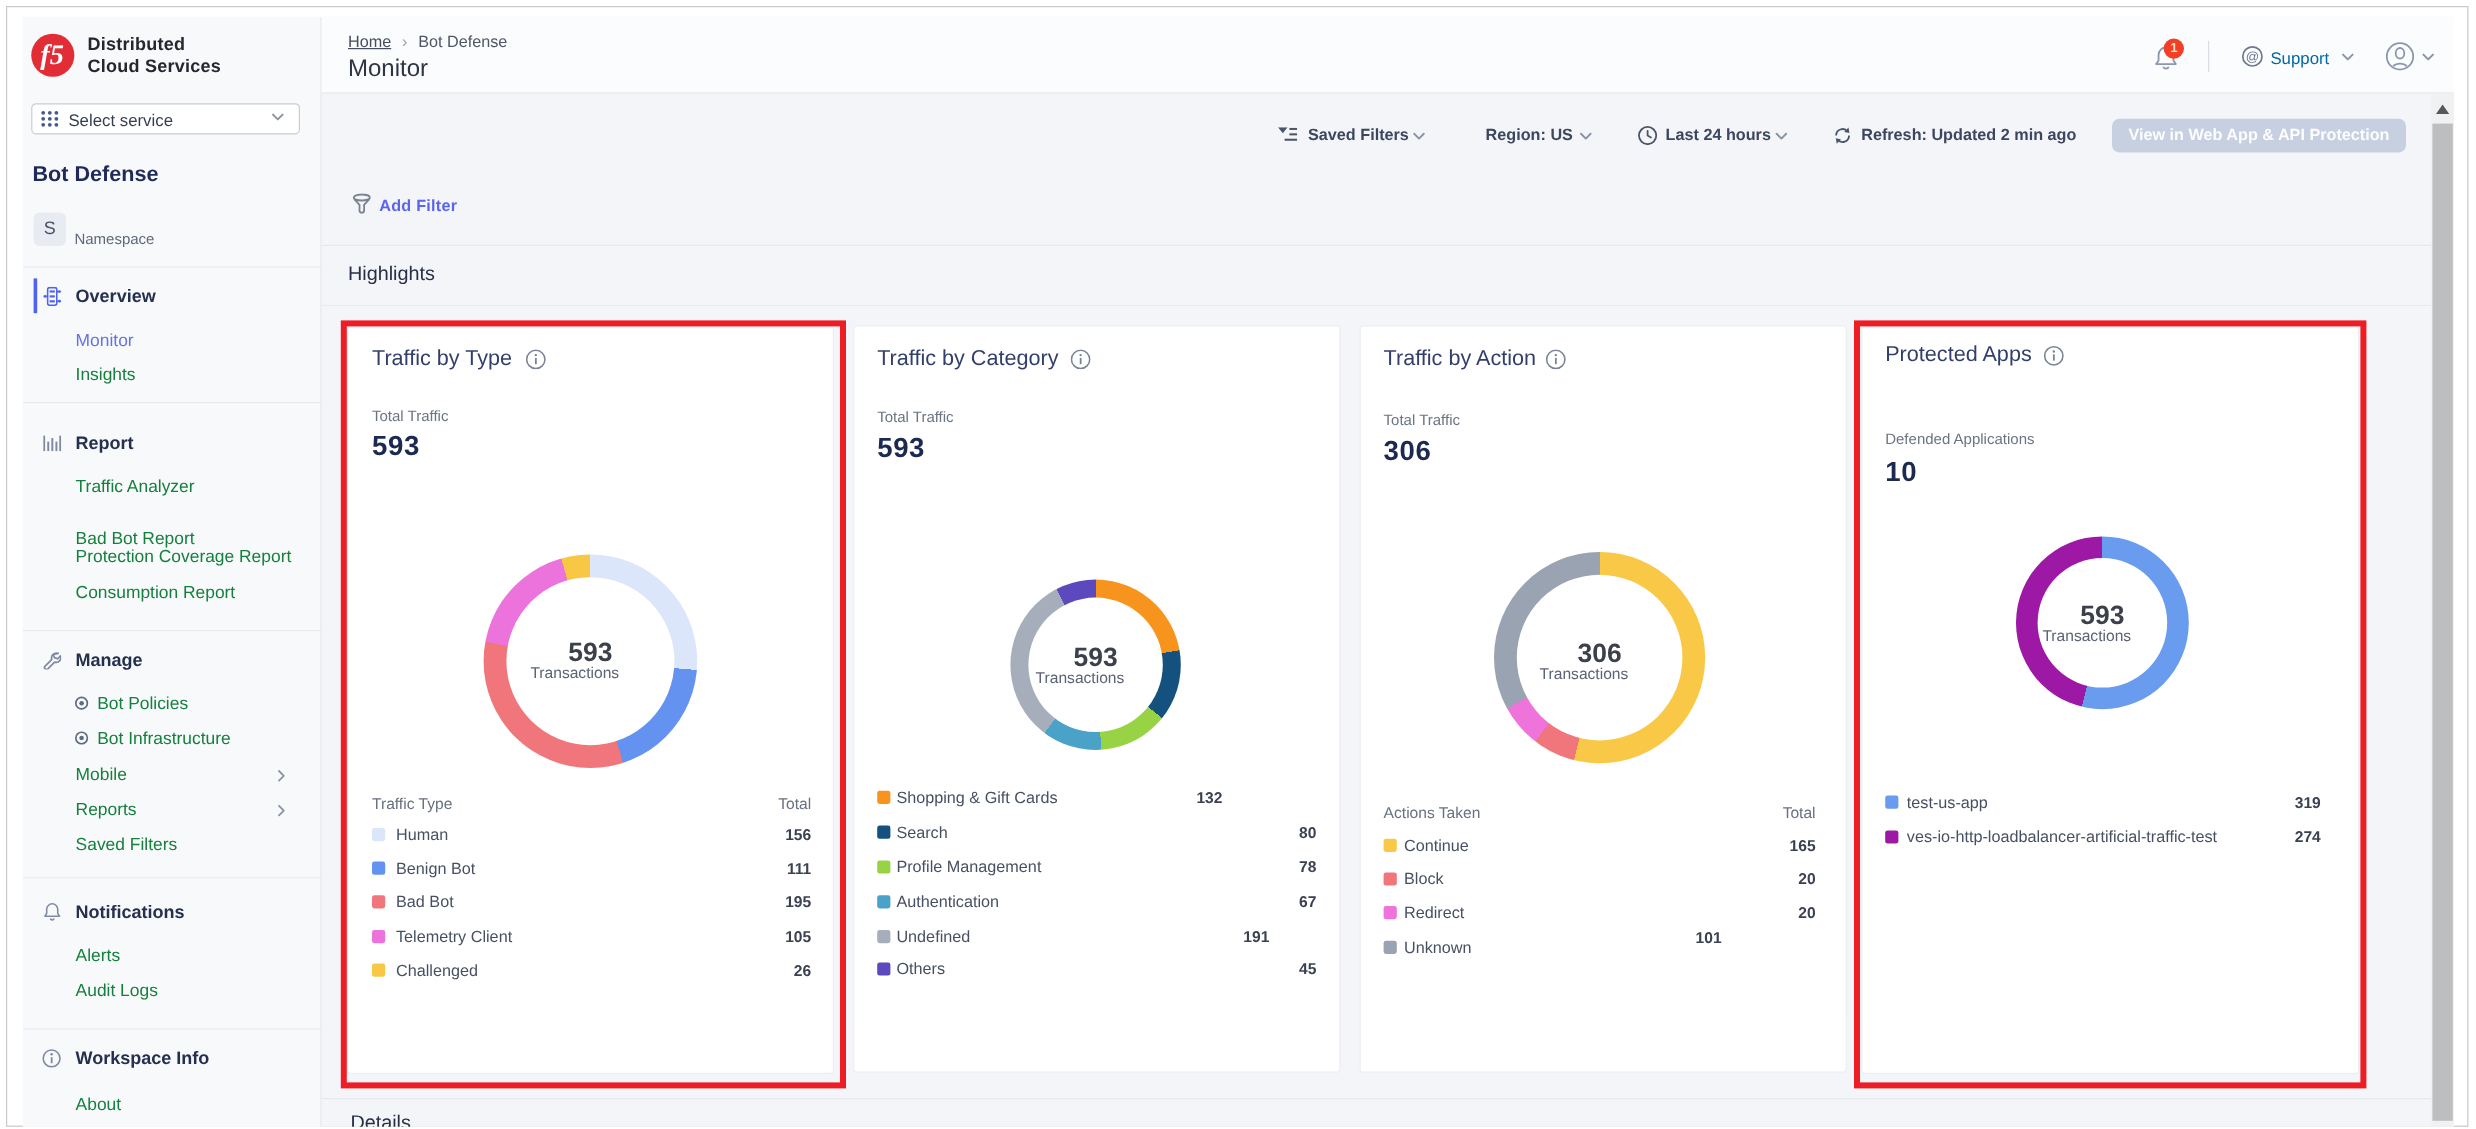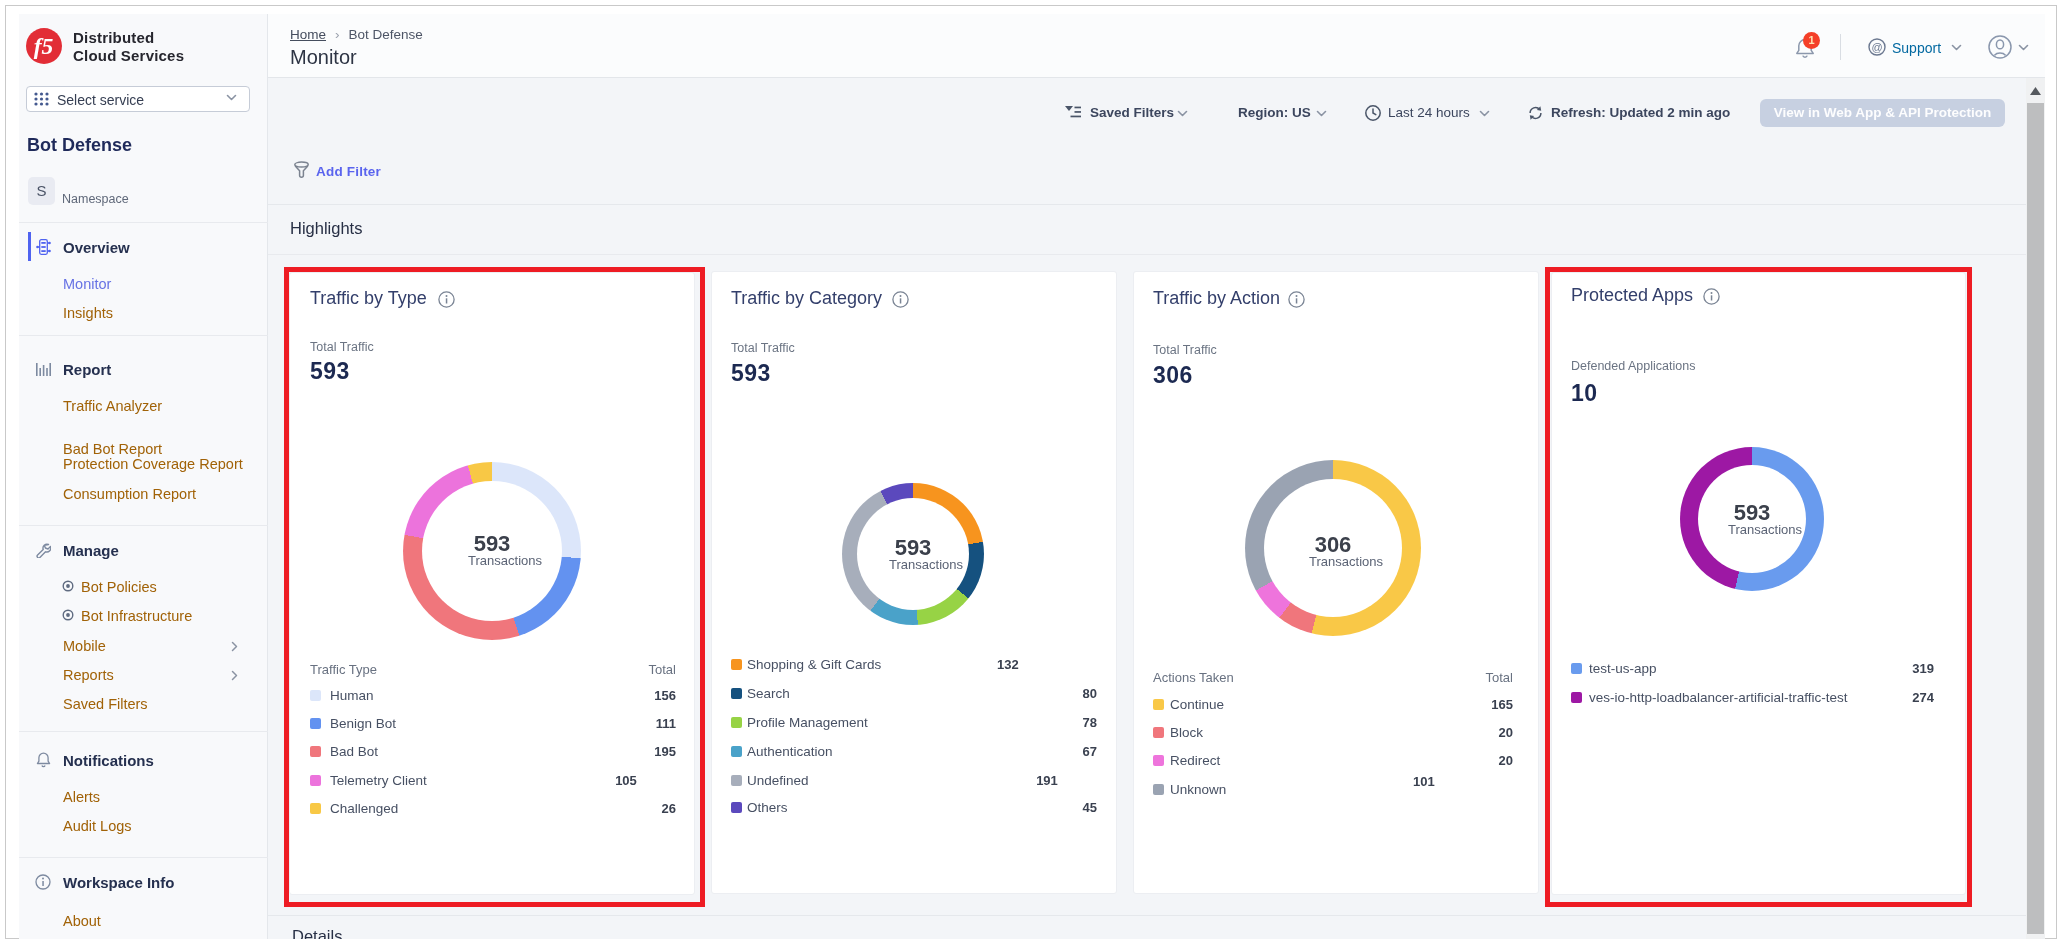--- a/index.html
+++ b/index.html
@@ -5,37 +5,37 @@
   * { margin:0; padding:0; box-sizing:border-box; }
   html,body { width:2063px; height:941px; background:#fff; font-family:"Liberation Sans",sans-serif; }
   body { position:relative; overflow:hidden; }
   .abs { position:absolute; }
   #frame { left:5px; top:5px; width:2052px; height:934px; border:1px solid #c9c9c9; }
   #app { left:19px; top:14px; width:2026px; height:925px; background:#f3f5f8; overflow:hidden; }
   
   #sidebar { left:0; top:0; width:249px; height:925px; background:#f8f9fb; border-right:1px solid #e4e7eb; }
   .sdiv { left:0; width:249px; height:1px; background:#e8eaee; }
   .navhead { font-size:15px; font-weight:bold; color:#25304f; }
-  .navitem { font-size:14.5px; color:#a16207; }
+  .navitem { font-size:14.5px; color:#15803d; }
   
   #topbar { left:249px; top:0; width:1777px; height:64px; background:#fbfcfd; border-bottom:1px solid #e3e6ea; }
   
   .card { background:#fff; border:1px solid #eceef2; border-radius:3px; }
   .redbox { border:5px solid #ee1c24; }
   .ctitle { font-size:18px; color:#333f6b; }
   .clabel { font-size:12.5px; color:#6b7483; }
   .cnum  { font-size:23px; font-weight:bold; color:#1c2951; letter-spacing:0.5px;}
   .lghead { font-size:13px; color:#687181; }
   .lgtext { font-size:13.5px; color:#475063; }
   .lgval  { font-size:13px; font-weight:bold; color:#3a4150; }
   .sq { width:11px; height:11px; border-radius:2px; }
   .donut { border-radius:50%; }
   .dcenter { border-radius:50%; background:#fff; }
   .dnum { font-size:22px; font-weight:bold; color:#3b404b; text-align:center; }
-  .dsub { font-size:13px; color:#5b6375; text-align:right; }
+  .dsub { font-size:13px; color:#5b6375; text-align:left; }
 </style>
 </head>
 <body>
 <div id="frame" class="abs"></div>
 <div id="app" class="abs">
   <div id="sidebar" class="abs"></div>
   <div id="topbar" class="abs"></div>
 
   <svg class="abs" style="left:6px;top:13px" width="38" height="38" viewBox="0 0 37 37">
     <circle cx="18.5" cy="18.5" r="17.5" fill="#e22d36"></circle>
@@ -173,21 +173,21 @@
       <polyline points="1.5,1.5 5.5,5.5 9.5,1.5" fill="none" stroke="#8a93a3" stroke-width="1.6" stroke-linecap="round" stroke-linejoin="round"></polyline>
     </svg>
   <div class="abs" style="left:1219px;top:91px;font-size:13.5px;font-weight:bold;color:#3c465e">Region: US</div>
   <svg class="abs" style="left:1297px;top:96px" width="11" height="8" viewBox="0 0 11 8">
       <polyline points="1.5,1.5 5.5,5.5 9.5,1.5" fill="none" stroke="#8a93a3" stroke-width="1.6" stroke-linecap="round" stroke-linejoin="round"></polyline>
     </svg>
   <svg class="abs" style="left:1346px;top:91px" width="16" height="16" viewBox="0 0 16 16">
     <circle cx="8" cy="8" r="7.2" fill="none" stroke="#4a5568" stroke-width="1.5"></circle>
     <polyline points="8,4 8,8 10.8,9.6" fill="none" stroke="#4a5568" stroke-width="1.5" stroke-linecap="round"></polyline>
   </svg>
-  <div class="abs" style="left:1369px;top:91px;font-size:13.5px;font-weight:normal;color:#3c465e">Last 24 hours</div>
+  <div class="abs" style="left:1369px;top:91px;font-size:13.5px;font-weight:bold;color:#3c465e">Last 24 hours</div>
   <svg class="abs" style="left:1460px;top:96px" width="11" height="8" viewBox="0 0 11 8">
       <polyline points="1.5,1.5 5.5,5.5 9.5,1.5" fill="none" stroke="#8a93a3" stroke-width="1.6" stroke-linecap="round" stroke-linejoin="round"></polyline>
     </svg>
   <svg class="abs" style="left:1508px;top:91px" width="17" height="16" viewBox="0 0 17 16">
     <path d="M13.9 8 a5.4 5.4 0 0 1-9.6 3.4" fill="none" stroke="#4a5568" stroke-width="1.5"></path>
     <path d="M3.1 8 a5.4 5.4 0 0 1 9.6-3.4" fill="none" stroke="#4a5568" stroke-width="1.5"></path>
     <polygon points="13.4,1.2 14.2,5.8 9.9,5.0" fill="#4a5568"></polygon>
     <polygon points="3.6,14.8 2.8,10.2 7.1,11.0" fill="#4a5568"></polygon>
   </svg>
   <div class="abs" style="left:1532px;top:91px;font-size:13.5px;font-weight:bold;color:#3c465e">Refresh: Updated 2 min ago</div>
@@ -227,21 +227,21 @@
   <div class="abs lgtext" style="left:311px;top:674px">Human</div>
   <div class="abs lgval" style="left:557px;top:674px;width:100px;text-align:right">156</div>
   <div class="abs sq" style="left:291px;top:704px;background:#6392f0"></div>
   <div class="abs lgtext" style="left:311px;top:702px">Benign Bot</div>
   <div class="abs lgval" style="left:557px;top:702px;width:100px;text-align:right">111</div>
   <div class="abs sq" style="left:291px;top:732px;background:#f0767c"></div>
   <div class="abs lgtext" style="left:311px;top:730px">Bad Bot</div>
   <div class="abs lgval" style="left:557px;top:730px;width:100px;text-align:right">195</div>
   <div class="abs sq" style="left:291px;top:761px;background:#ec73dc"></div>
   <div class="abs lgtext" style="left:311px;top:759px">Telemetry Client</div>
-  <div class="abs lgval" style="left:557px;top:759px;width:100px;text-align:center">105</div>
+  <div class="abs lgval" style="left:557px;top:759px;width:100px;text-align:right">105</div>
   <div class="abs sq" style="left:291px;top:789px;background:#f8c845"></div>
   <div class="abs lgtext" style="left:311px;top:787px">Challenged</div>
   <div class="abs lgval" style="left:557px;top:787px;width:100px;text-align:right">26</div>
 
   <div class="abs ctitle" style="left:712px;top:274px">Traffic by Category</div>
   <svg class="abs" style="left:873px;top:277px" width="17" height="17" viewBox="0 0 17 17">
       <circle cx="8.5" cy="8.5" r="7.6" fill="none" stroke="#7a8494" stroke-width="1.3"></circle>
       <rect x="7.8" y="7.3" width="1.5" height="5.2" fill="#7a8494"></rect>
       <circle cx="8.5" cy="4.9" r="1" fill="#7a8494"></circle>
     </svg>

